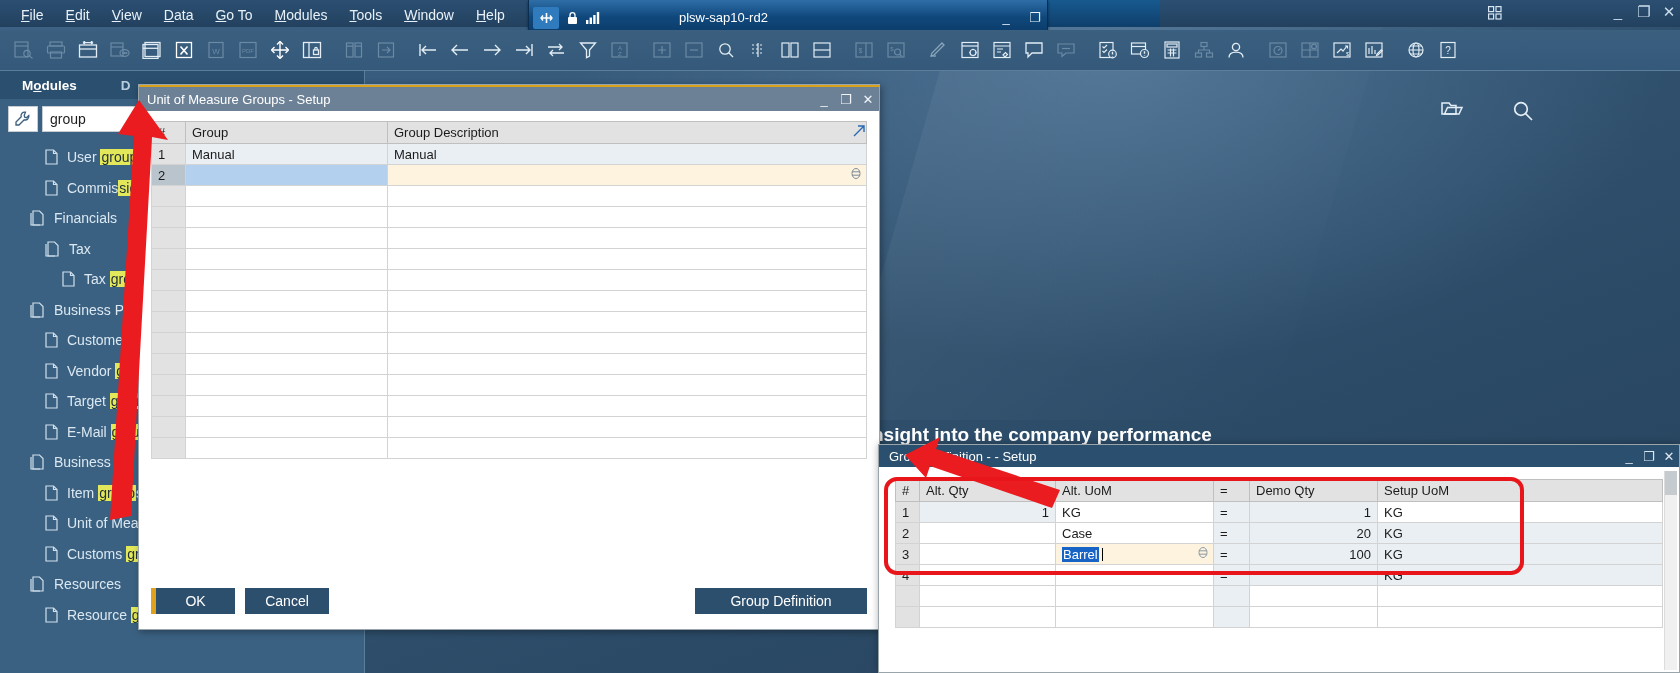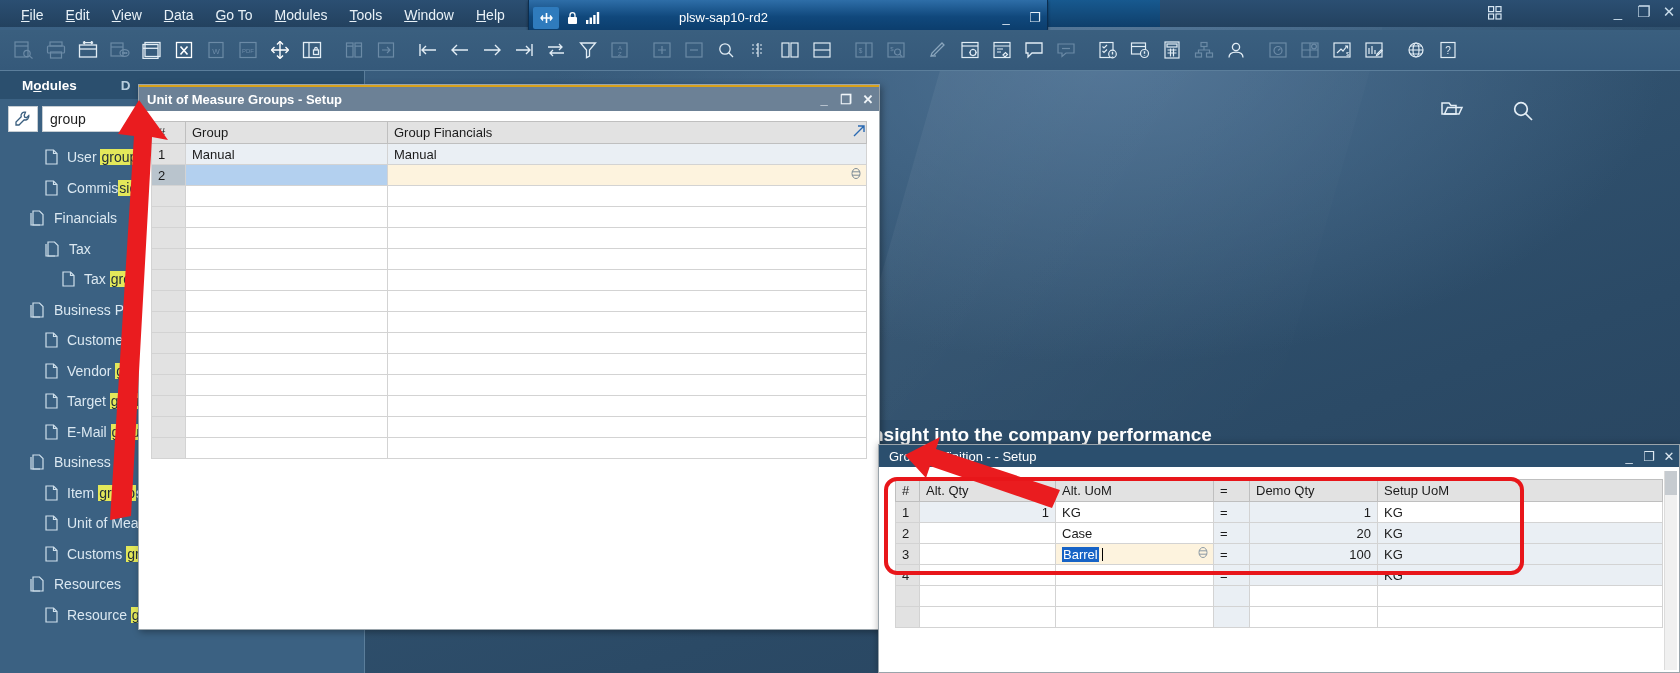--- a/index.html
+++ b/index.html
@@ -150,21 +150,20 @@
     box-shadow: 2px 2px 7px rgba(0,0,0,.35);
   }
   .dlg-uom .accent-top {
     position: absolute; left: 0; top: 0; right: 0; height: 2px; background: #d9a21b;
   }
   .dlg-title {
     height: 24px; background: #6c8196;
     color: #ffffff; font-size: 13px;
     display: flex; align-items: center; padding-left: 8px;
     margin-top: 2px;
-    font-weight: bold;
   }
   .dlg-title .spacer { margin-left: auto; }
   .dlg-title .tc { width: 22px; text-align: center; font-size: 13px; color:#f0f5f9; }
   .dlg-body { position: relative; padding: 10px 12px 0 12px; }
 
   table.grid { border-collapse: collapse; width: 100%; table-layout: fixed; }
   table.grid th {
     background: #e2e2e2; border: 1px solid #bfbfbf;
     font-weight: normal; font-size: 13px; color: #1b1b1b;
     text-align: left; padding: 3px 6px; height: 22px;
@@ -855,21 +854,21 @@
       <table class="grid">
         <colgroup>
             <col style="width:34px">
             <col style="width:202px">
             <col>
           </colgroup>
         <thead>
           <tr>
             <th>#</th>
             <th>Group</th>
-            <th>Group Financials</th>
+            <th>Group Description</th>
           </tr>
         </thead>
         <tbody>
           <tr class="r-odd">
             <td class="rownum">1</td>
             <td>Manual</td>
             <td>Manual</td>
           </tr>
           <tr class="r-sel">
             <td class="rownum">2</td>
@@ -946,20 +945,25 @@
             </tr>
           <tr>
               <td class="rownum"></td>
               <td></td>
               <td></td>
             </tr>
         </tbody>
       </table>
     </div>
 
+    <div class="dlg-footer">
+      <div class="btn primary">OK</div>
+      <div class="btn">Cancel</div>
+      <div class="btn right">Group Definition</div>
+    </div>
   </div>
 
   <div class="dlg-gdef">
     <div class="gdef-hdrband">
       <span>Group Definition -  - Setup</span>
       <span class="spacer"></span>
       <span class="tc">_</span>
       <span class="tc">❐</span>
       <span class="tc">✕</span>
     </div>

